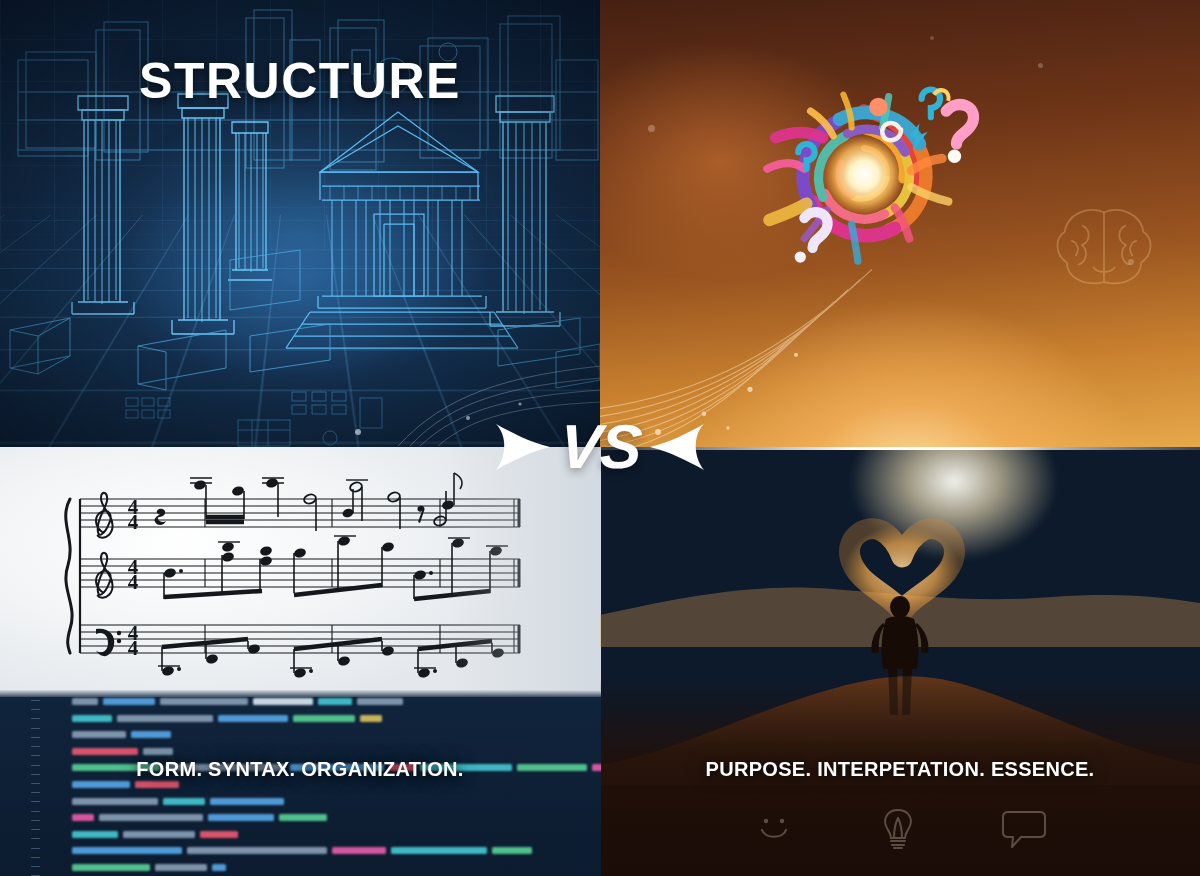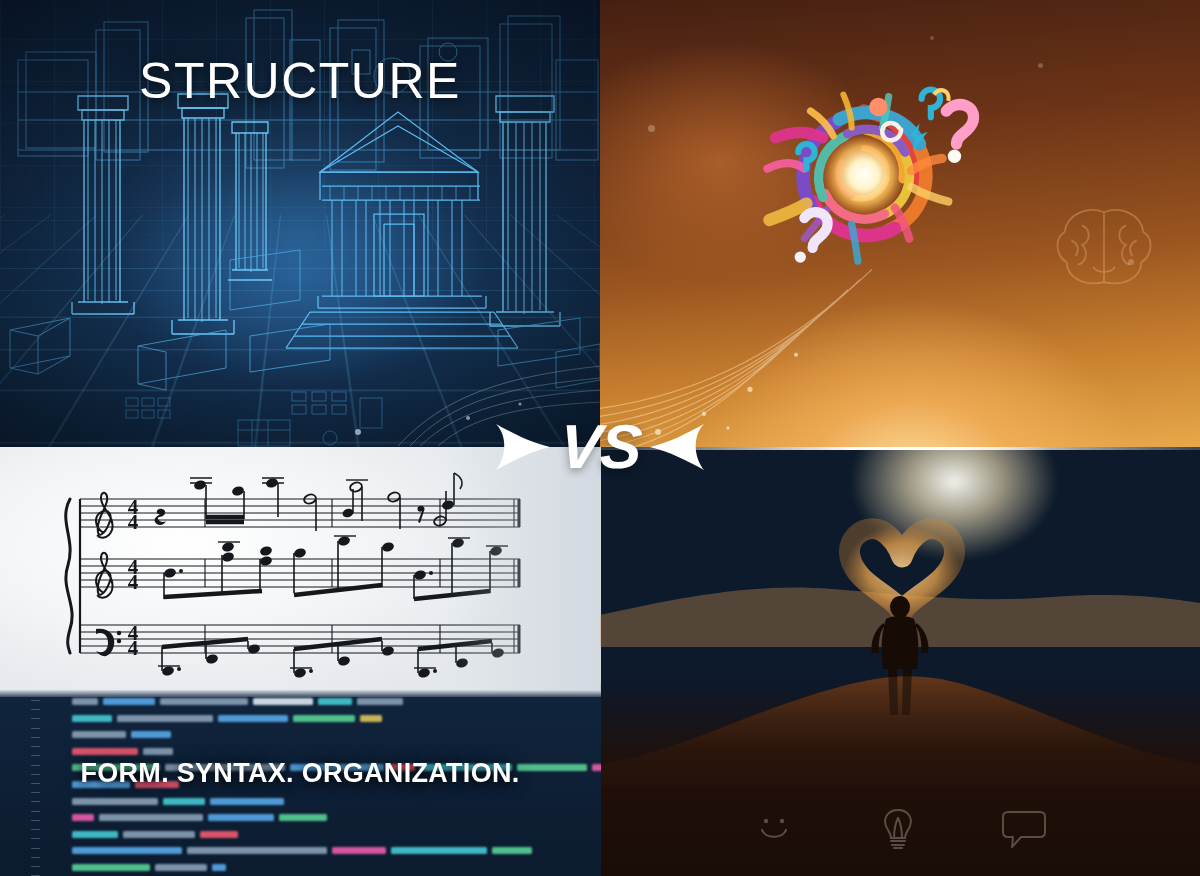--- a/index.html
+++ b/index.html
@@ -148,30 +148,30 @@
   .vs-text{
     font-size:62px; font-weight:bold; color:#ffffff; letter-spacing:-1px;
     text-shadow:0 3px 10px rgba(0,0,0,.35); line-height:1; font-style:italic;
     transform:skewX(-4deg);
   }
   .vs-arrow{ width:62px; height:58px; }
 
   
   .title{
     position:absolute; top:52px; width:600px; text-align:center;
-    font-size:50px; font-weight:normal; color:#fff; letter-spacing:1.5px;
+    font-size:50px; font-weight:bold; color:#fff; letter-spacing:1.5px;
     text-shadow:0 2px 9px rgba(0,0,0,.55), 0 0 26px rgba(0,0,0,.3);
     z-index:30;
   }
   #title-structure{ left:0; }
   #title-meaning{ left:600px; }
 
   .caption{
     position:absolute; width:600px; text-align:center;
-    font-size:27px; font-weight:bold; color:#fff; letter-spacing:.3px;
+    font-size:20px; font-weight:bold; color:#fff; letter-spacing:.3px;
     text-shadow:0 2px 8px rgba(0,0,0,.75), 0 0 18px rgba(0,0,0,.5);
     z-index:30;
   }
   #cap-structure{ left:0; top:758px; }
   #cap-meaning { left:600px; top:758px; }
 
   .icon-row{
     position:absolute; left:600px; top:806px; width:600px;
     display:flex; justify-content:center; gap:78px; z-index:30;
   }
@@ -726,20 +726,21 @@
     </svg>
     <span class="vs-text">VS</span>
     <svg class="vs-arrow" viewBox="0 0 62 58">
       <path d="M58 6 C40 16 24 24 4 29 C24 34 40 42 58 52 C48 40 46 18 58 6 Z" fill="#ffffff"></path>
     </svg>
   </div>
 
   <div class="title" id="title-structure">STRUCTURE</div>
 
   <div class="caption" id="cap-structure">FORM. SYNTAX. ORGANIZATION.</div>
+  <div class="caption" id="cap-meaning">PURPOSE. INTERPETATION. ESSENCE.</div>
 
   <div class="icon-row">
     <svg width="46" height="46" viewBox="0 0 46 46">
       <g fill="none" stroke="#f0ddc8" stroke-width="2.2" stroke-linecap="round">
         <circle cx="15" cy="15" r="2.2" fill="#f0ddc8" stroke="none"></circle>
         <circle cx="31" cy="15" r="2.2" fill="#f0ddc8" stroke="none"></circle>
         <path d="M11 24 C14 33 32 33 35 24"></path>
       </g>
     </svg>
     <svg width="46" height="46" viewBox="0 0 46 46">

